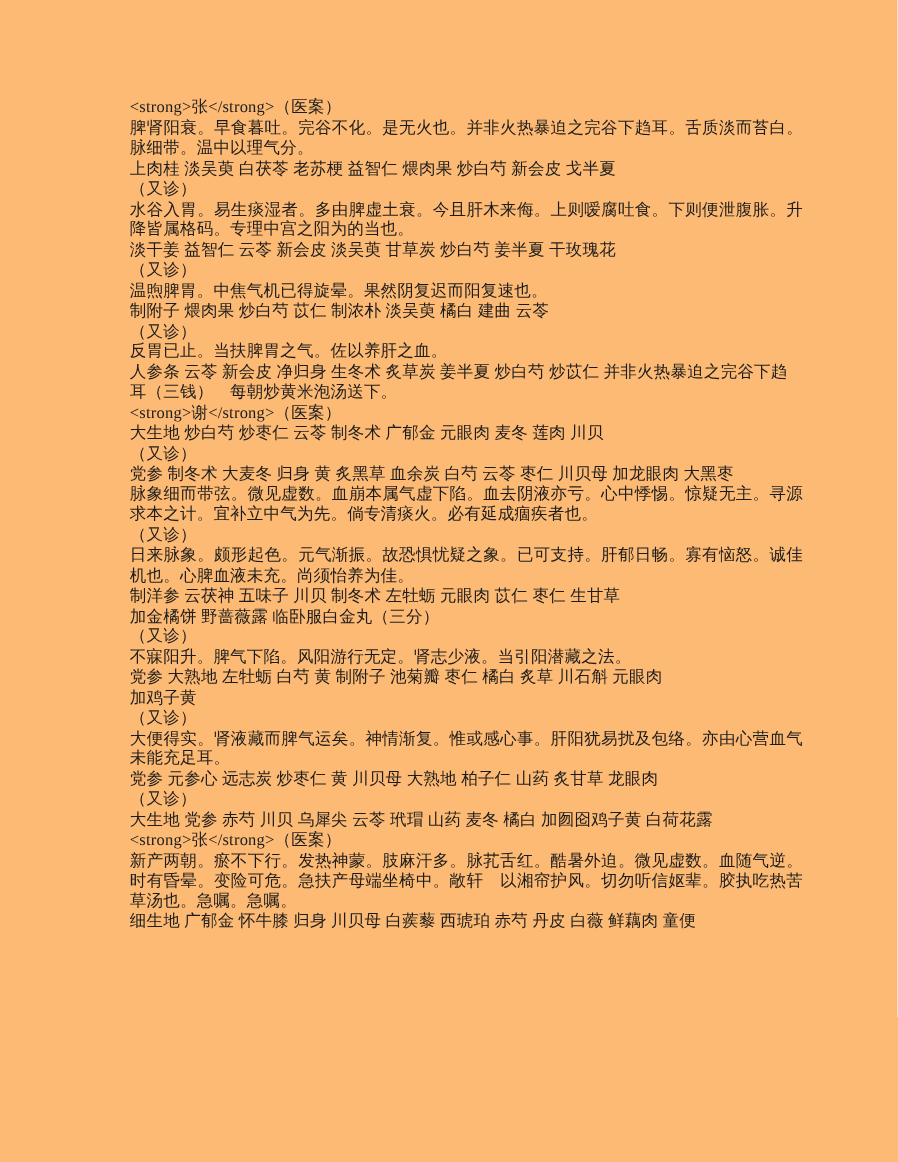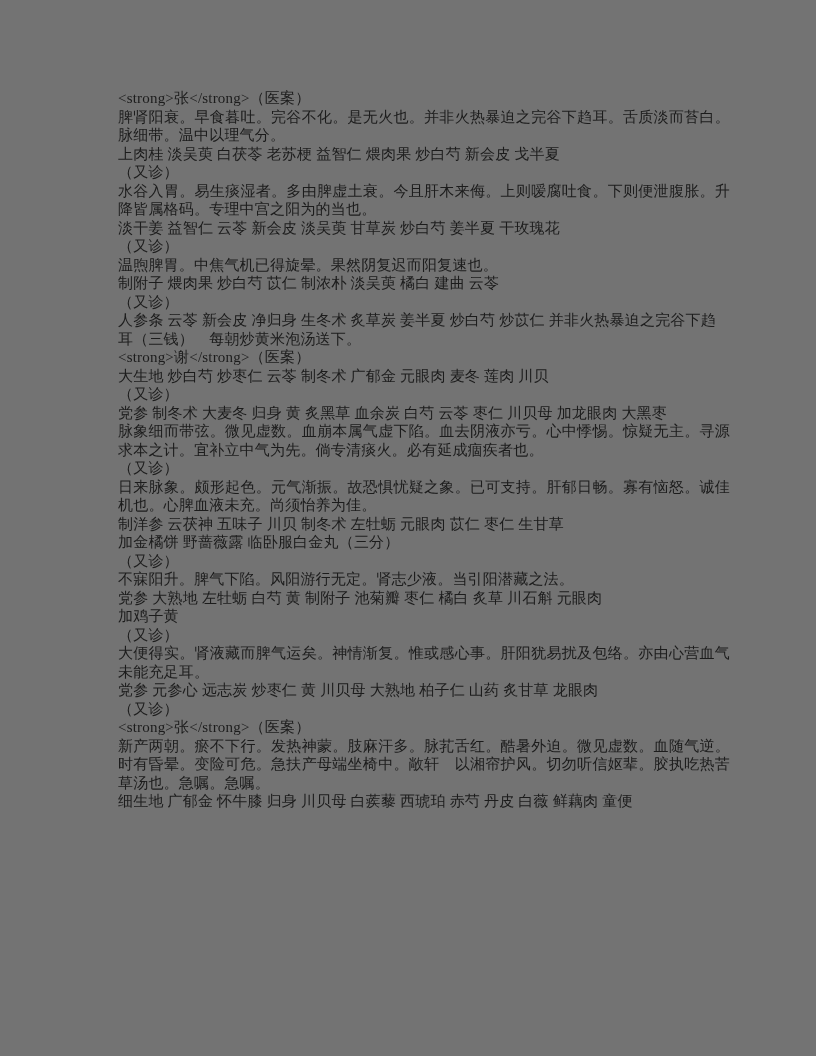--- a/index.html
+++ b/index.html
@@ -5,21 +5,21 @@
   html, body {
     margin: 0;
     padding: 0;
     background: #ffffff;
   }
   .page {
     position: relative;
     width: 816px;
     height: 1056px;
     box-sizing: border-box;
-    background: #737373;
+    background: #fdba74;
     padding: 89px 86px 0 118px;
     overflow: hidden;
   }
   .text-block {
     width: 612px;
     font-family: "Liberation Serif", "DejaVu Serif", serif;
     font-size: 15px;
     line-height: 18.5px;
     color: #1c1c1c;
     letter-spacing: 0.2px;
@@ -47,35 +47,37 @@
       <p class="para heading">&lt;strong&gt;张&lt;/strong&gt;（医案）</p>
       <p class="para body">脾肾阳衰。早食暮吐。完谷不化。是无火也。并非火热暴迫之完谷下趋耳。舌质淡而苔白。脉细带。温中以理气分。</p>
       <p class="para herbs">上肉桂 淡吴萸 白茯苓 老苏梗 益智仁 煨肉果 炒白芍 新会皮 戈半夏</p>
       <p class="para visit">（又诊）</p>
       <p class="para body">水谷入胃。易生痰湿者。多由脾虚土衰。今且肝木来侮。上则嗳腐吐食。下则便泄腹胀。升降皆属格码。专理中宫之阳为的当也。</p>
       <p class="para herbs">淡干姜 益智仁 云苓 新会皮 淡吴萸 甘草炭 炒白芍 姜半夏 干玫瑰花</p>
       <p class="para visit">（又诊）</p>
       <p class="para body">温煦脾胃。中焦气机已得旋晕。果然阴复迟而阳复速也。</p>
       <p class="para herbs">制附子 煨肉果 炒白芍 苡仁 制浓朴 淡吴萸 橘白 建曲 云苓</p>
       <p class="para visit">（又诊）</p>
+      <p class="para body">反胃已止。当扶脾胃之气。佐以养肝之血。</p>
       <p class="para herbs">人参条 云苓 新会皮 净归身 生冬术 炙草炭 姜半夏 炒白芍 炒苡仁 并非火热暴迫之完谷下趋耳（三钱）　每朝炒黄米泡汤送下。</p>
       <p class="para heading">&lt;strong&gt;谢&lt;/strong&gt;（医案）</p>
       <p class="para herbs">大生地 炒白芍 炒枣仁 云苓 制冬术 广郁金 元眼肉 麦冬 莲肉 川贝</p>
       <p class="para visit">（又诊）</p>
       <p class="para herbs">党参 制冬术 大麦冬 归身 黄 炙黑草 血余炭 白芍 云苓 枣仁 川贝母 加龙眼肉 大黑枣</p>
       <p class="para body">脉象细而带弦。微见虚数。血崩本属气虚下陷。血去阴液亦亏。心中悸惕。惊疑无主。寻源求本之计。宜补立中气为先。倘专清痰火。必有延成痼疾者也。</p>
       <p class="para visit">（又诊）</p>
       <p class="para body">日来脉象。颇形起色。元气渐振。故恐惧忧疑之象。已可支持。肝郁日畅。寡有恼怒。诚佳机也。心脾血液未充。尚须怡养为佳。</p>
       <p class="para herbs">制洋参 云茯神 五味子 川贝 制冬术 左牡蛎 元眼肉 苡仁 枣仁 生甘草</p>
       <p class="para herbs">加金橘饼 野蔷薇露 临卧服白金丸（三分）</p>
       <p class="para visit">（又诊）</p>
       <p class="para body">不寐阳升。脾气下陷。风阳游行无定。肾志少液。当引阳潜藏之法。</p>
       <p class="para herbs">党参 大熟地 左牡蛎 白芍 黄 制附子 池菊瓣 枣仁 橘白 炙草 川石斛 元眼肉</p>
       <p class="para herbs">加鸡子黄</p>
       <p class="para visit">（又诊）</p>
       <p class="para body">大便得实。肾液藏而脾气运矣。神情渐复。惟或感心事。肝阳犹易扰及包络。亦由心营血气未能充足耳。</p>
       <p class="para herbs">党参 元参心 远志炭 炒枣仁 黄 川贝母 大熟地 柏子仁 山药 炙甘草 龙眼肉</p>
       <p class="para visit">（又诊）</p>
+      <p class="para herbs">大生地 党参 赤芍 川贝 乌犀尖 云苓 玳瑁 山药 麦冬 橘白 加囫囵鸡子黄 白荷花露</p>
       <p class="para heading">&lt;strong&gt;张&lt;/strong&gt;（医案）</p>
       <p class="para body">新产两朝。瘀不下行。发热神蒙。肢麻汗多。脉芤舌红。酷暑外迫。微见虚数。血随气逆。时有昏晕。变险可危。急扶产母端坐椅中。敞轩　以湘帘护风。切勿听信妪辈。胶执吃热苦草汤也。急嘱。急嘱。</p>
       <p class="para herbs">细生地 广郁金 怀牛膝 归身 川贝母 白蒺藜 西琥珀 赤芍 丹皮 白薇 鲜藕肉 童便</p>
     </div>
 </div>
 
 </body></html>

